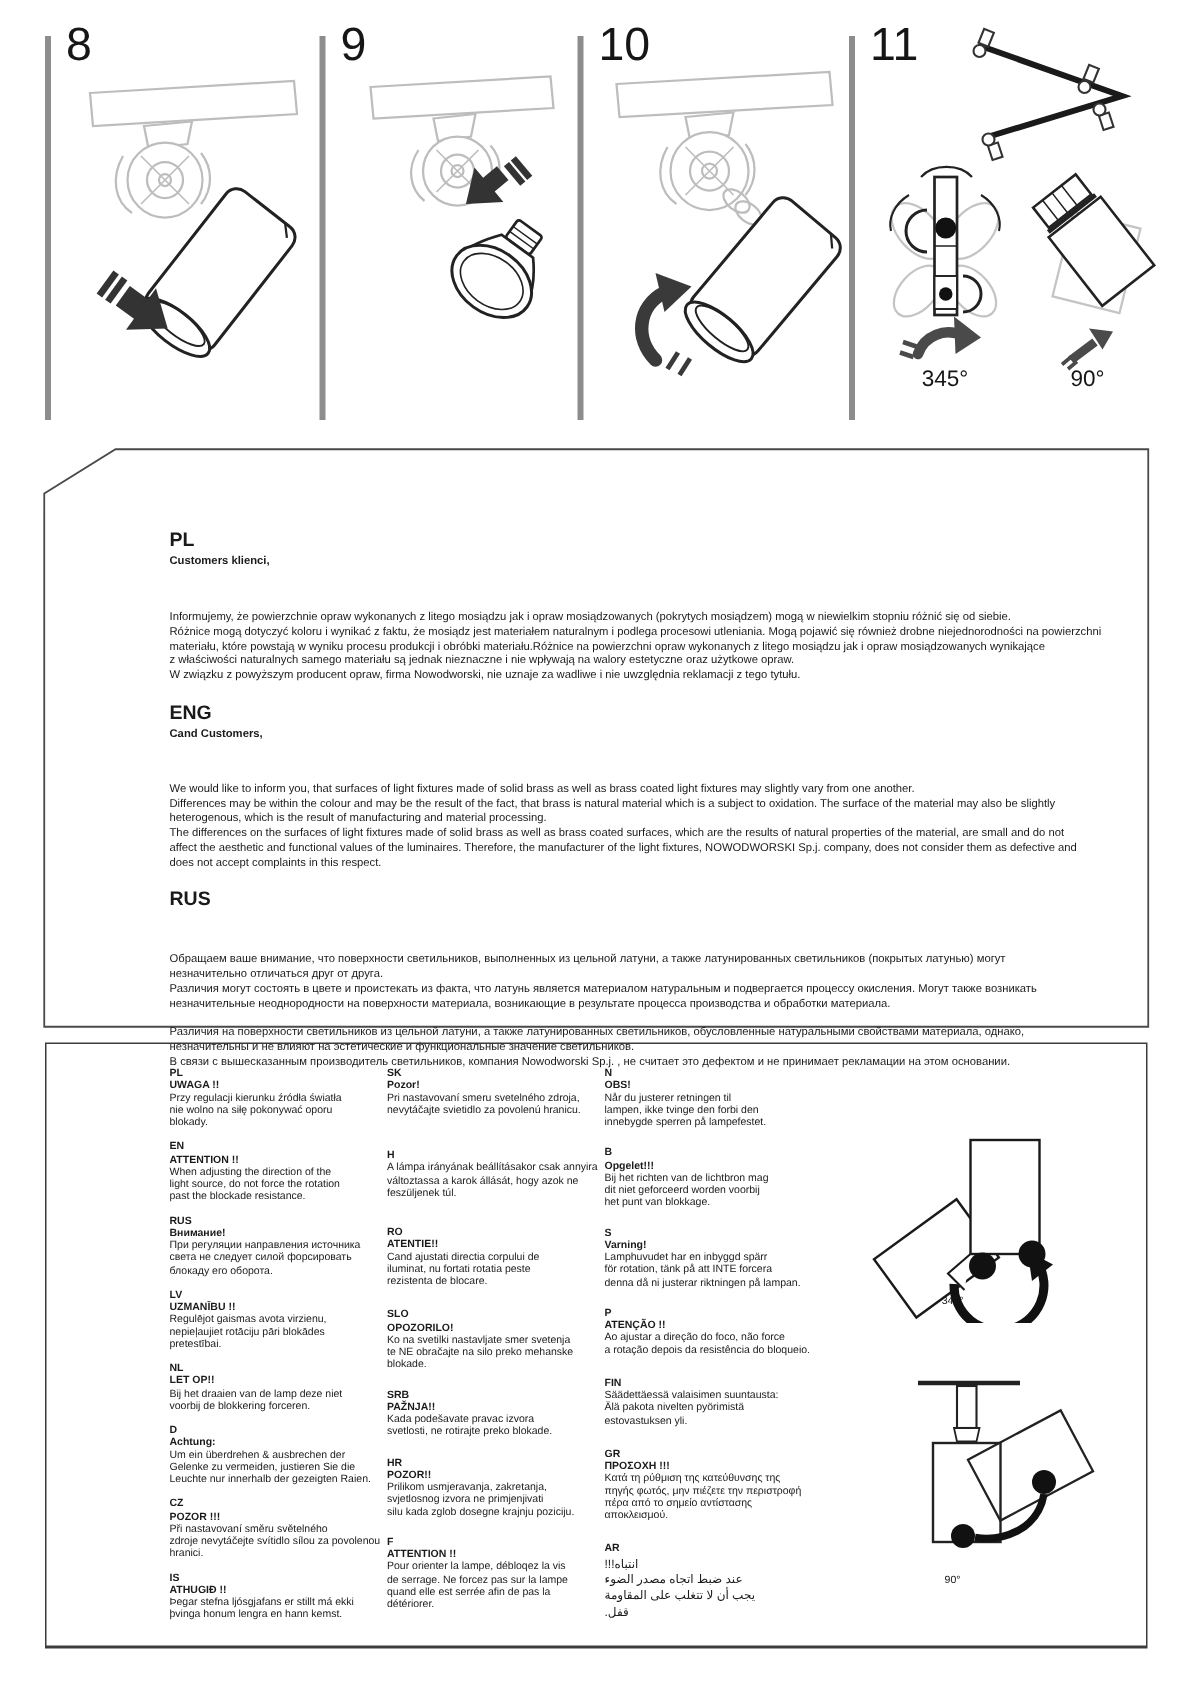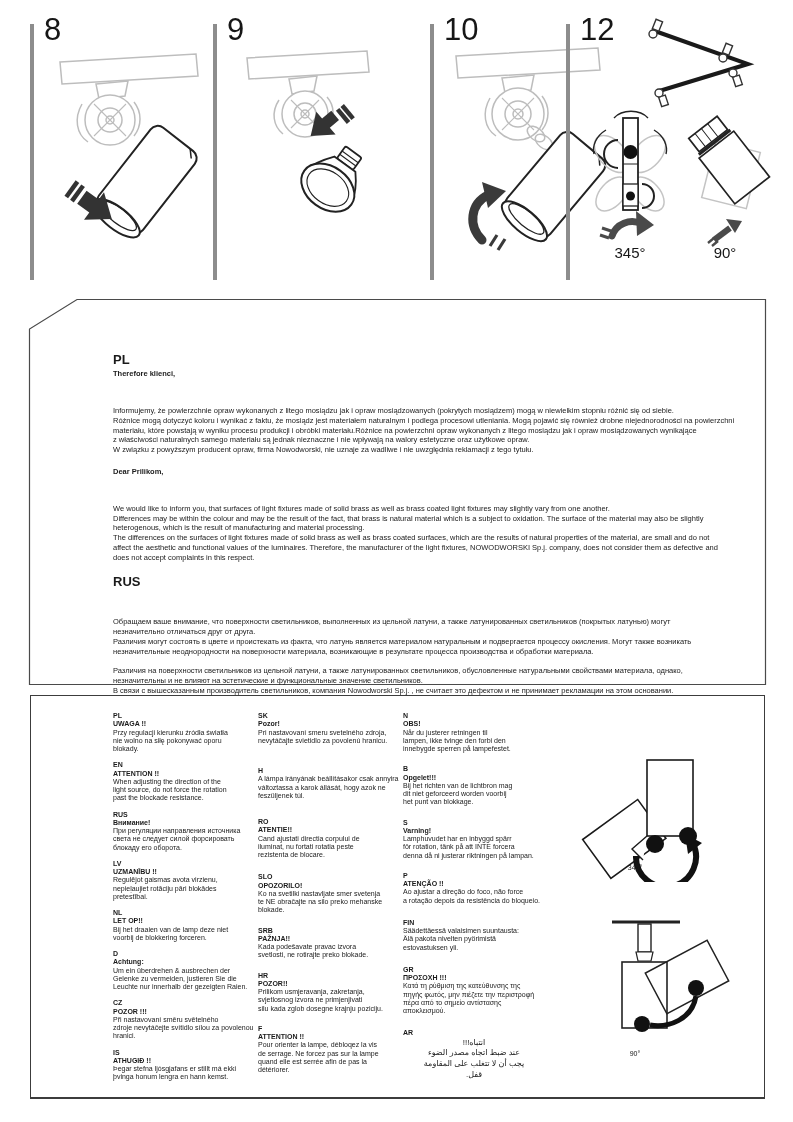--- a/index.html
+++ b/index.html
@@ -19,21 +19,21 @@
   .sec-greet{font-size:7.5px;font-weight:bold;margin-bottom:8px;}
   .sec-body{font-size:7.5px;line-height:1.3;white-space:pre-line;margin-top:28px;}
   
   .warn-box{position:absolute;left:30px;top:695px;width:735px;height:404px;
             border:1px solid #3c3c3c;border-bottom-width:2px;box-sizing:border-box;}
   .warn-col{position:absolute;top:712px;width:142px;}
   .w-item{margin-bottom:8px;}
   .w-code,.w-title{font-size:7px;font-weight:bold;line-height:1.18;}
   .w-title:empty{display:none;}
   .w-body{font-size:7px;line-height:1.18;white-space:pre-line;}
-  .w-item.ar .w-body{direction:rtl;text-align:center;font-size:8px;line-height:1.35;}
+  .w-item.ar .w-body{direction:rtl;text-align:left;font-size:8px;line-height:1.35;}
   .illus-col{position:absolute;left:552px;top:712px;width:210px;height:382px;}
   .illus-col svg{position:absolute;left:0;}
   .illus-label{position:absolute;font-size:7px;color:#161616;text-align:center;width:50px;}
 </style>
 </head>
 <body>
 
 <div class="page">
 
   <div class="panel" style="left:30px;width:183px;">
@@ -86,21 +86,21 @@
       <g transform="rotate(36 116 172)">
         <rect x="106" y="130" width="20" height="15" rx="2" fill="#fff" stroke="#222" stroke-width="1.8"></rect>
         <path d="M106,136 h20 M106,140 h20" stroke="#222" stroke-width="1"></path>
         <path d="M103,145 C95,155 90,164 88,172 L144,172 C142,163 137,154 129,145 Z" fill="#fff" stroke="#222" stroke-width="1.8"></path>
         <ellipse cx="116" cy="174" rx="29" ry="21" fill="#fff" stroke="#222" stroke-width="2"></ellipse>
         <ellipse cx="116" cy="174" rx="23" ry="16" fill="none" stroke="#222" stroke-width="1.1"></ellipse>
       </g>
     </svg>
   </div>
 
-  <div class="panel" style="left:385px;width:213px;margin-left:45px;">
+  <div class="panel" style="left:385px;width:213px;">
     <div class="vbar"></div>
     <div class="step-num">10</div>
     <svg width="181" height="268" viewBox="0 0 181 268">
       <g stroke="#bdbdbd" fill="#fff" stroke-width="1.5">
         <polygon points="26,42 168,34 170,56 28,64"></polygon>
         <polygon points="72,64 104,61 101,76 75,79"></polygon>
         <circle cx="88" cy="100" r="26"></circle>
         <circle cx="88" cy="100" r="13"></circle>
         <circle cx="88" cy="100" r="5"></circle>
         <path d="M60,84 C52,98 54,114 66,122" fill="none"></path>
@@ -118,21 +118,21 @@
       <g>
         <path d="M52,226 C38,212 40,190 58,181" fill="none" stroke="#3a3a3a" stroke-width="9" stroke-linecap="round"></path>
         <polygon points="52,168 76,177 58,194" fill="#3a3a3a"></polygon>
         <path d="M60,232 l7,-11 M68,236 l7,-11" stroke="#3a3a3a" stroke-width="3.2"></path>
       </g>
     </svg>
   </div>
 
   <div class="panel" style="left:566px;width:214px;">
     <div class="vbar"></div>
-    <div class="step-num">12</div>
+    <div class="step-num">11</div>
     <svg width="214" height="268" viewBox="0 0 214 268">
       <g>
         <path d="M86,16 L182,50 L90,78" fill="none" stroke="#1a1a1a" stroke-width="4" stroke-linejoin="miter"></path>
         <g fill="#fff" stroke="#333" stroke-width="1.4">
           <rect x="88" y="6" width="7" height="10" transform="rotate(22 91 11)"></rect>
             <circle cx="87" cy="20" r="4"></circle>
           <rect x="158" y="30" width="7" height="10" transform="rotate(22 161 35)"></rect>
             <circle cx="157" cy="44" r="4"></circle>
           <rect x="168" y="62" width="7" height="10" transform="rotate(-18 171 67)"></rect>
             <circle cx="167" cy="59" r="4"></circle>
@@ -181,29 +181,30 @@
     <div class="p11-label" style="left:136px;top:230px;">90°</div>
   </div>
 
   <svg class="notice-outline" width="739" height="388" viewBox="0 0 739 388">
     <path d="M49,1.5 L737.5,1.5 L737.5,386.5 L1.5,386.5 L1.5,31 Z" fill="none" stroke="#4a4a4a" stroke-width="1.2"></path>
   </svg>
 
   <div class="notice-content">
     <div class="sec">
       <div class="sec-code">PL</div>
-      <div class="sec-greet">Therefore klienci,</div>
+      <div class="sec-greet">Customers klienci,</div>
       <div class="sec-body">Informujemy, że powierzchnie opraw wykonanych z litego mosiądzu jak i opraw mosiądzowanych (pokrytych mosiądzem) mogą w niewielkim stopniu różnić się od siebie.
 Różnice mogą dotyczyć koloru i wynikać z faktu, że mosiądz jest materiałem naturalnym i podlega procesowi utleniania. Mogą pojawić się również drobne niejednorodności na powierzchni
 materiału, które powstają w wyniku procesu produkcji i obróbki materiału.Różnice na powierzchni opraw wykonanych z litego mosiądzu jak i opraw mosiądzowanych wynikające
 z właściwości naturalnych samego materiału są jednak nieznaczne i nie wpływają na walory estetyczne oraz użytkowe opraw.
 W związku z powyższym producent opraw, firma Nowodworski, nie uznaje za wadliwe i nie uwzględnia reklamacji z tego tytułu.</div>
     </div>
     <div class="sec">
-      <div class="sec-greet">Dear Prilikom,</div>
+      <div class="sec-code">ENG</div>
+      <div class="sec-greet">Cand Customers,</div>
       <div class="sec-body">We would like to inform you, that surfaces of light fixtures made of solid brass as well as brass coated light fixtures may slightly vary from one another.
 Differences may be within the colour and may be the result of the fact, that brass is natural material which is a subject to oxidation. The surface of the material may also be slightly
 heterogenous, which is the result of manufacturing and material processing.
 The differences on the surfaces of light fixtures made of solid brass as well as brass coated surfaces, which are the results of natural properties of the material, are small and do not
 affect the aesthetic and functional values of the luminaires. Therefore, the manufacturer of the light fixtures, NOWODWORSKI Sp.j. company, does not consider them as defective and
 does not accept complaints in this respect.</div>
     </div>
     <div class="sec">
       <div class="sec-code">RUS</div>
       <div class="sec-body">Обращаем ваше внимание, что поверхности светильников, выполненных из цельной латуни, а также латунированных светильников (покрытых латунью) могут

